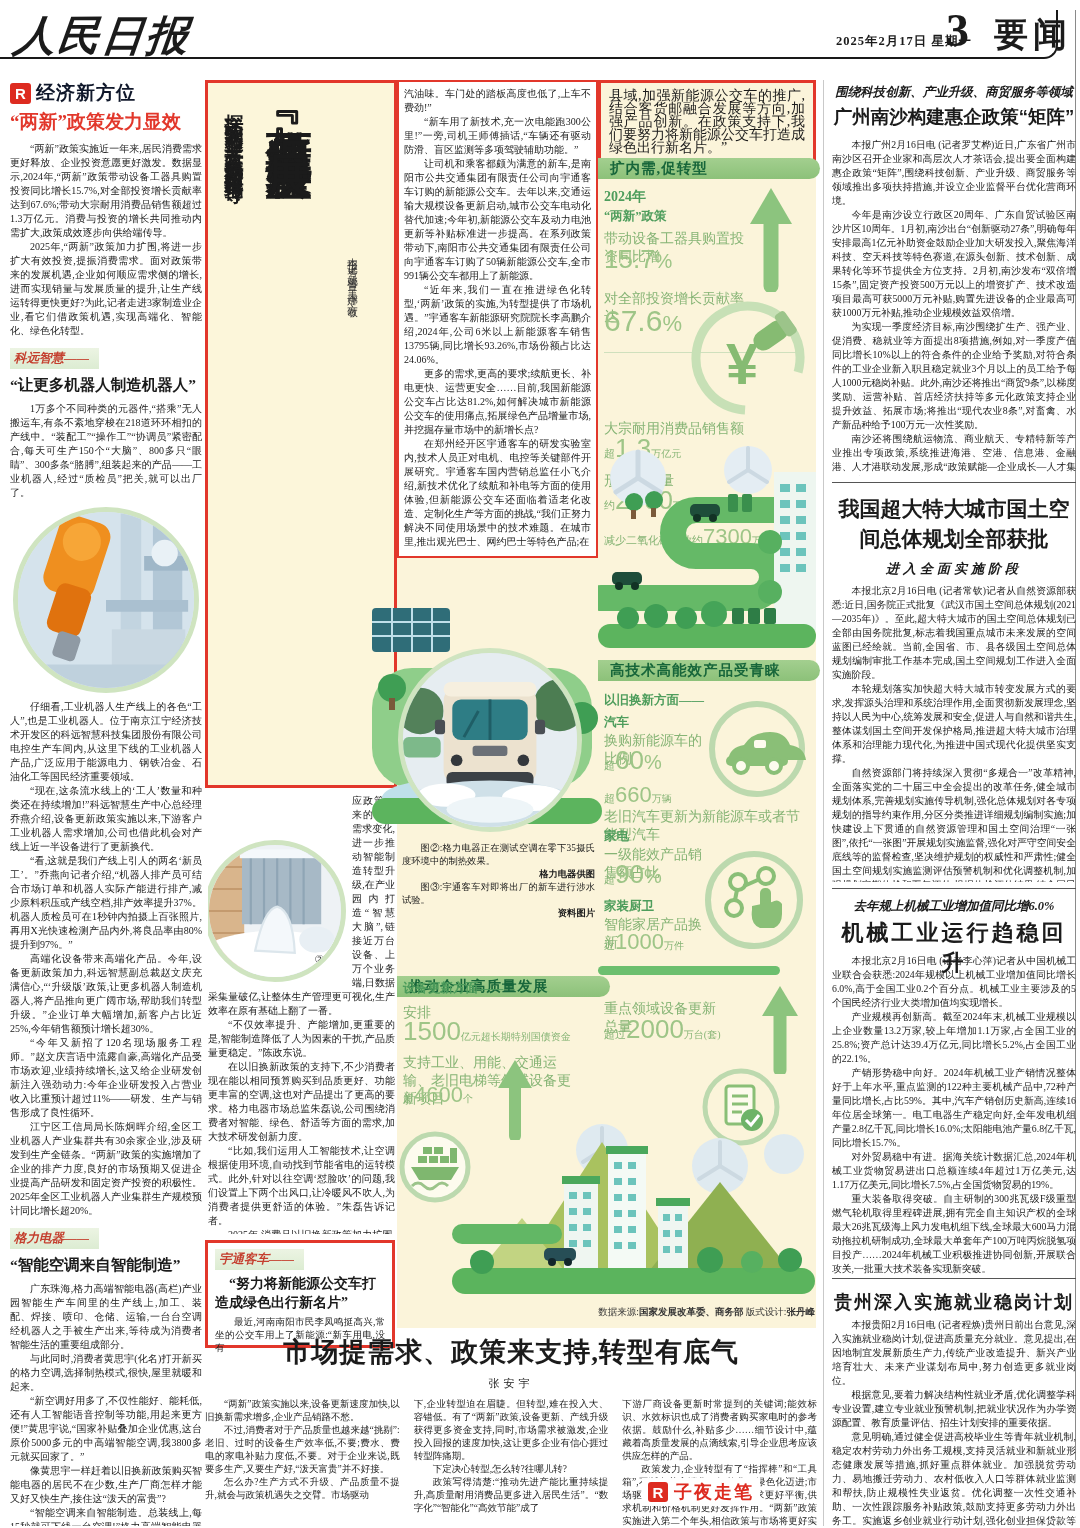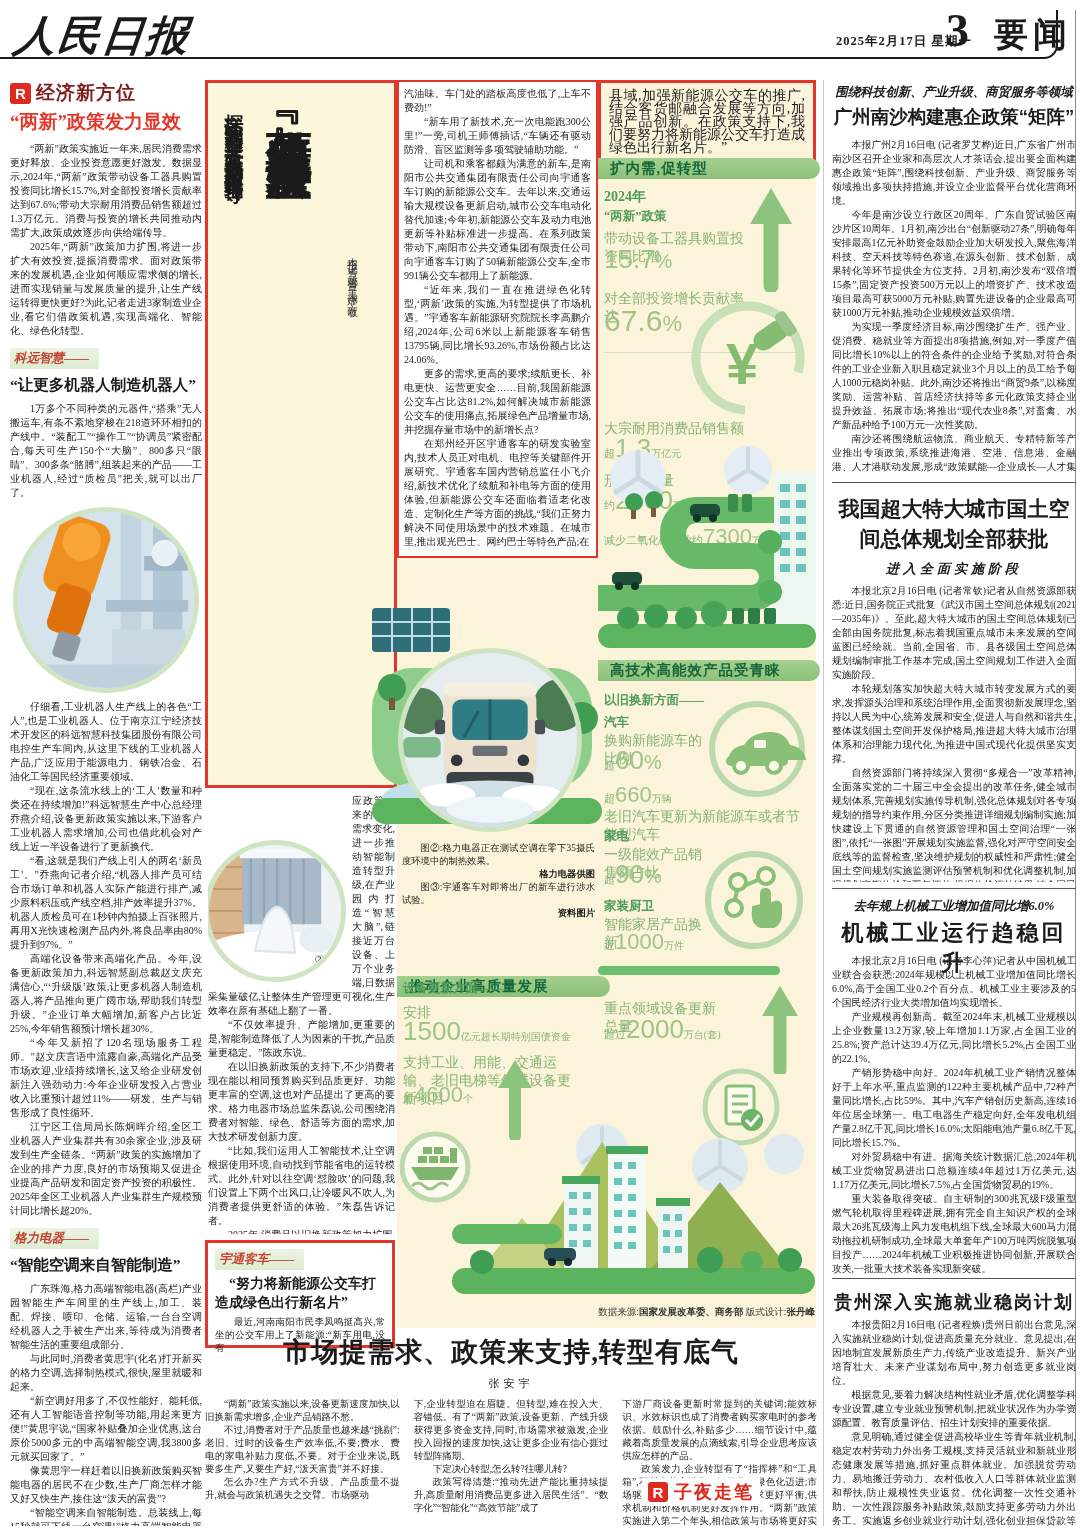--- a/index.html
+++ b/index.html
@@ -20,21 +20,21 @@
   .hdr-corner{left:1040px;top:10px;width:16px;height:47px;border-right:2px solid #191919;
               border-bottom:2px solid #191919;border-bottom-right-radius:14px;}
   .page-right-rule{left:1075px;top:10px;height:1450px;border-left:1.5px solid #8a8a8a;}
 
   
   .left-col{left:10px;top:80px;width:192px;height:1446px;overflow:hidden;}
   .badge-row{display:flex;align-items:center;gap:5px;margin-bottom:4px;}
   .r-box{display:inline-flex;align-items:center;justify-content:center;width:21px;height:21px;
          background:#dd2b20;color:#fff;font-weight:bold;font-size:15px;border-radius:3px;
          font-family:"Liberation Sans",sans-serif;}
-  .badge-txt{color:#7f1d1d;font-size:19px;font-weight:900;letter-spacing:1px;}
+  .badge-txt{color:#0f172a;font-size:19px;font-weight:900;letter-spacing:1px;}
   .left-title{color:#e2372b;font-size:19px;font-weight:900;line-height:1.25;margin:2px 0 8px;}
   .body-col p{font-size:10px;line-height:14px;}
   .sec-tag{display:inline-block;background:linear-gradient(#ecf4e3,#dcecd2);color:#c43f2e;
            font-style:italic;font-weight:bold;font-size:12.5px;padding:2px 10px 2px 4px;
            margin:10px 0 4px;}
   .sec-title{font-size:15.5px;font-weight:900;margin:2px 0 7px;line-height:1.3;}
   .photo-circle{border-radius:50%;overflow:hidden;border:5px solid #cfe4c0;position:relative;
                 background:#dfe9ee;}
   .photo1-wrap{width:176px;height:176px;margin:7px auto;}
   .ph-label{position:absolute;right:14px;bottom:10px;background:rgba(255,255,255,.85);

